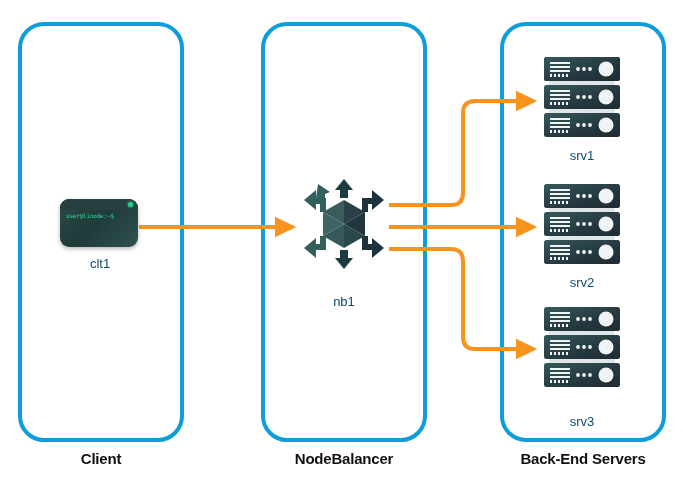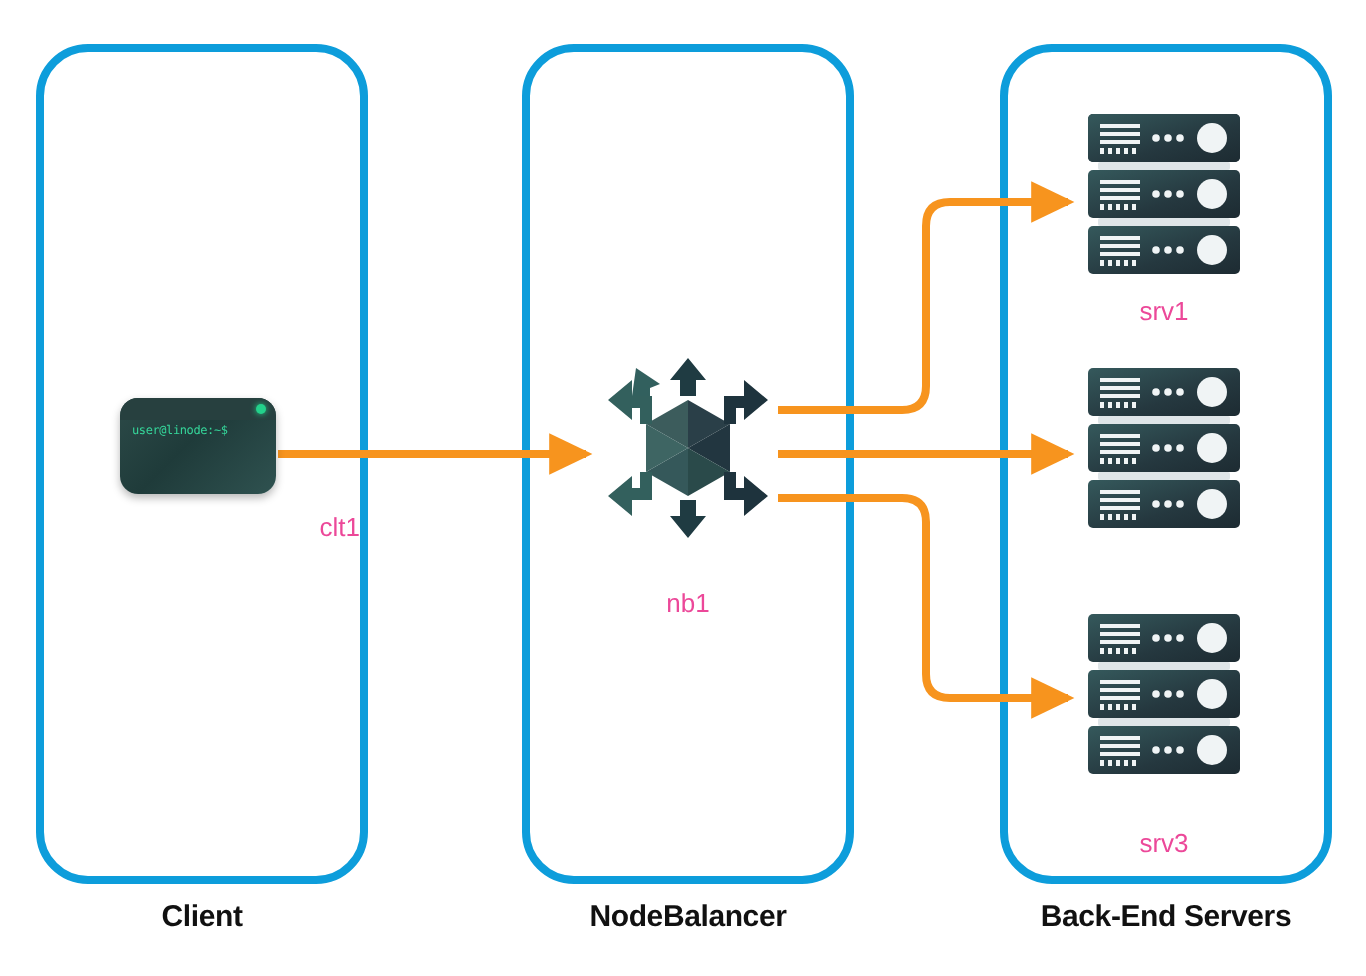--- a/index.html
+++ b/index.html
@@ -38,21 +38,21 @@
     letter-spacing: -0.2px;
   }
   .zl-client  { left: -9px;  top: 450px; }
   .zl-nb      { left: 234px; top: 450px; }
   .zl-backend { left: 473px; top: 450px; }
   .node-label {
     position: absolute;
     width: 160px;
     text-align: center;
     font-size: 13px;
-    color: #ec4899;
+    color: #0c4a6e;
   }
 
   
   .terminal {
     position: absolute;
     left: 60px;
     top: 199px;
     width: 78px;
     height: 48px;
     border-radius: 9px;
@@ -79,21 +79,21 @@
   .terminal-prompt {
     position: absolute;
     left: 6px;
     top: 13px;
     font-family: "DejaVu Sans Mono", monospace;
     font-size: 6px;
     color: #35d69a;
     white-space: nowrap;
     letter-spacing: -0.2px;
   }
-  .lbl-clt1 { left: 20px; top: 256px; text-align: right; }
+  .lbl-clt1 { left: 20px; top: 256px; }
 
   
   .nb-icon {
     position: absolute;
     left: 296px;
     top: 176px;
     width: 96px;
     height: 96px;
   }
   .lbl-nb1 { left: 264px; top: 278px; margin-top: 16px; }
@@ -316,20 +316,21 @@
           <rect x="21" y="19" width="2" height="3"></rect>
           <rect x="25" y="19" width="2" height="3"></rect>
           <circle cx="37" cy="14" r="1.9"></circle>
           <circle cx="43" cy="14" r="1.9"></circle>
           <circle cx="49" cy="14" r="1.9"></circle>
           <circle cx="65" cy="14" r="7.5"></circle>
         </g>
       </g>
     </svg>
   </div>
+  <div class="node-label lbl-srv2">srv2</div>
 
   <div class="srv-icon srv-3">
     <svg viewBox="0 0 82 86" xmlns="http://www.w3.org/2000/svg">
       <g>
         <rect x="3" y="2" width="76" height="24" rx="2.5" fill="url(#g3)"></rect>
         <rect x="3" y="30" width="76" height="24" rx="2.5" fill="url(#g3)"></rect>
         <rect x="3" y="58" width="76" height="24" rx="2.5" fill="url(#g3)"></rect>
         <rect x="8" y="26" width="66" height="4" rx="1" fill="#dfe5e8"></rect>
         <rect x="8" y="54" width="66" height="4" rx="1" fill="#dfe5e8"></rect>
       </g>

